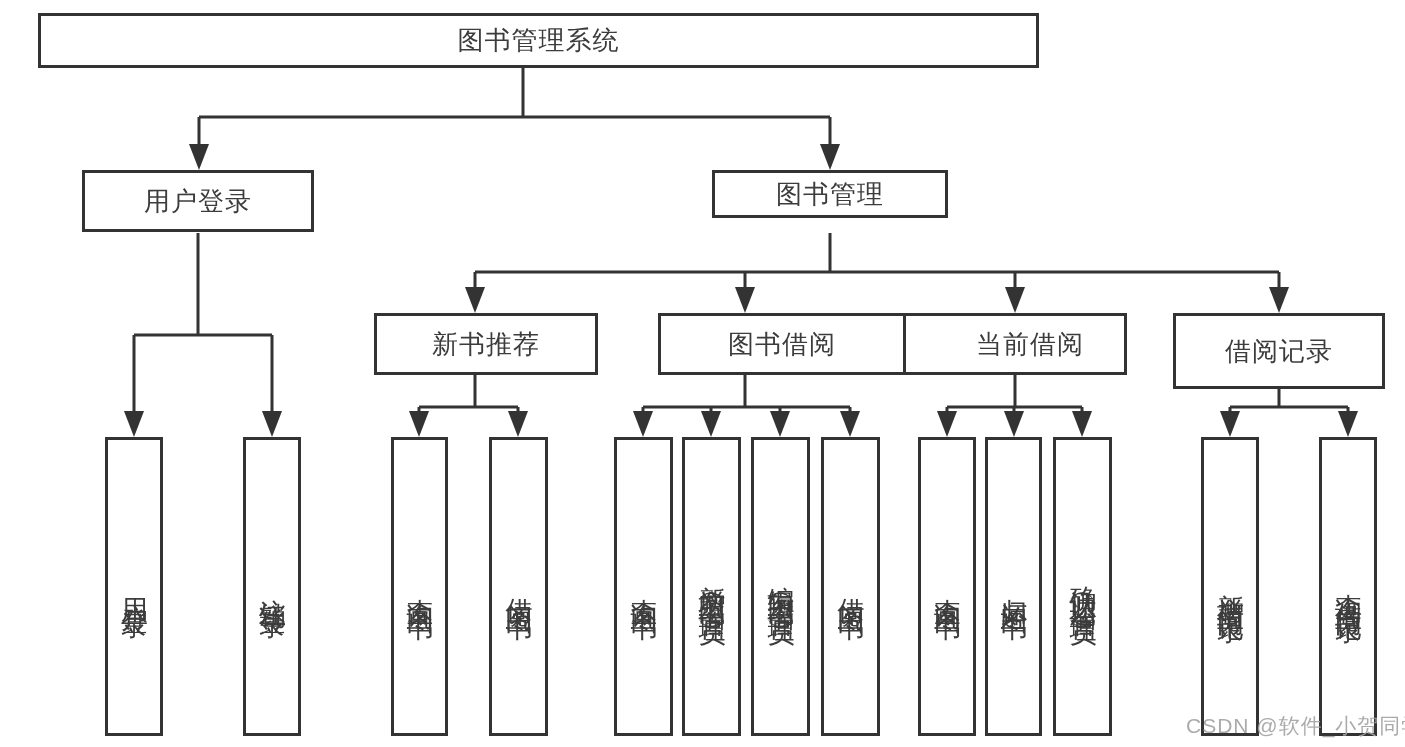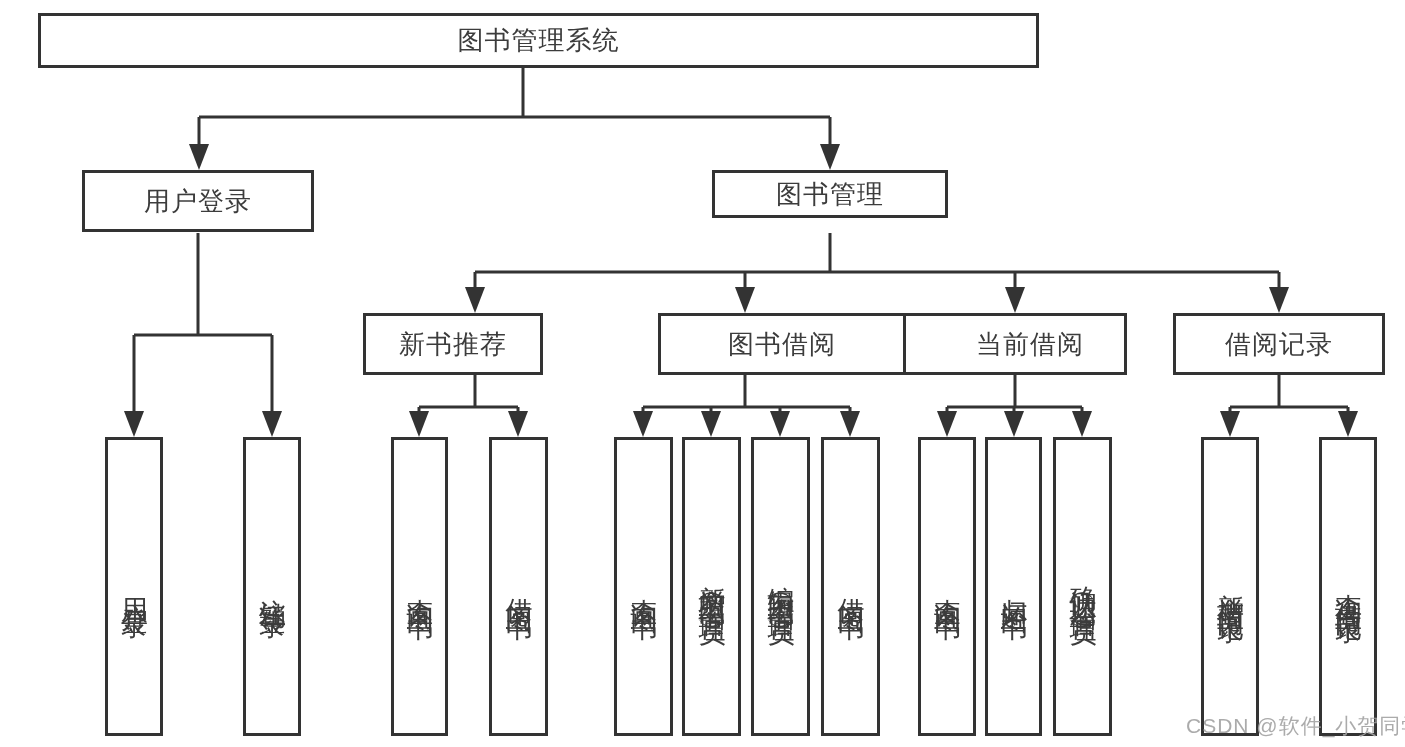--- a/index.html
+++ b/index.html
@@ -98,30 +98,30 @@
     <span class="h-label">图书管理系统</span>
   </div>
 
   <div class="node" style="left:82px; top:170px; width:232px; height:62px;">
     <span class="h-label">用户登录</span>
   </div>
   <div class="node" style="left:712px; top:170px; width:236px; height:48px;">
     <span class="h-label">图书管理</span>
   </div>
 
-  <div class="node" style="left:363px; top:313px; width:180px; height:62px;">
+  <div class="node" style="left:374px; top:313px; width:224px; height:62px;">
     <span class="h-label">新书推荐</span>
   </div>
   <div class="node" style="left:633px; top:313px; width:248px; height:62px;margin-left:25px;">
     <span class="h-label">图书借阅</span>
   </div>
   <div class="node" style="left:903px; top:313px; width:224px; height:62px;padding-left:30px;">
     <span class="h-label">当前借阅</span>
   </div>
-  <div class="node" style="left:1173px; top:313px; width:212px; height:62px;">
+  <div class="node" style="left:1173px; top:313px; width:212px; height:76px;">
     <span class="h-label">借阅记录</span>
   </div>
 
   <div class="node" style="left:105px; top:437px; width:58px; height:299px;">
     <span class="v-label">用户登录</span>
   </div>
   <div class="node" style="left:243px; top:437px; width:58px; height:299px;">
     <span class="v-label">注销登录</span>
   </div>
 

